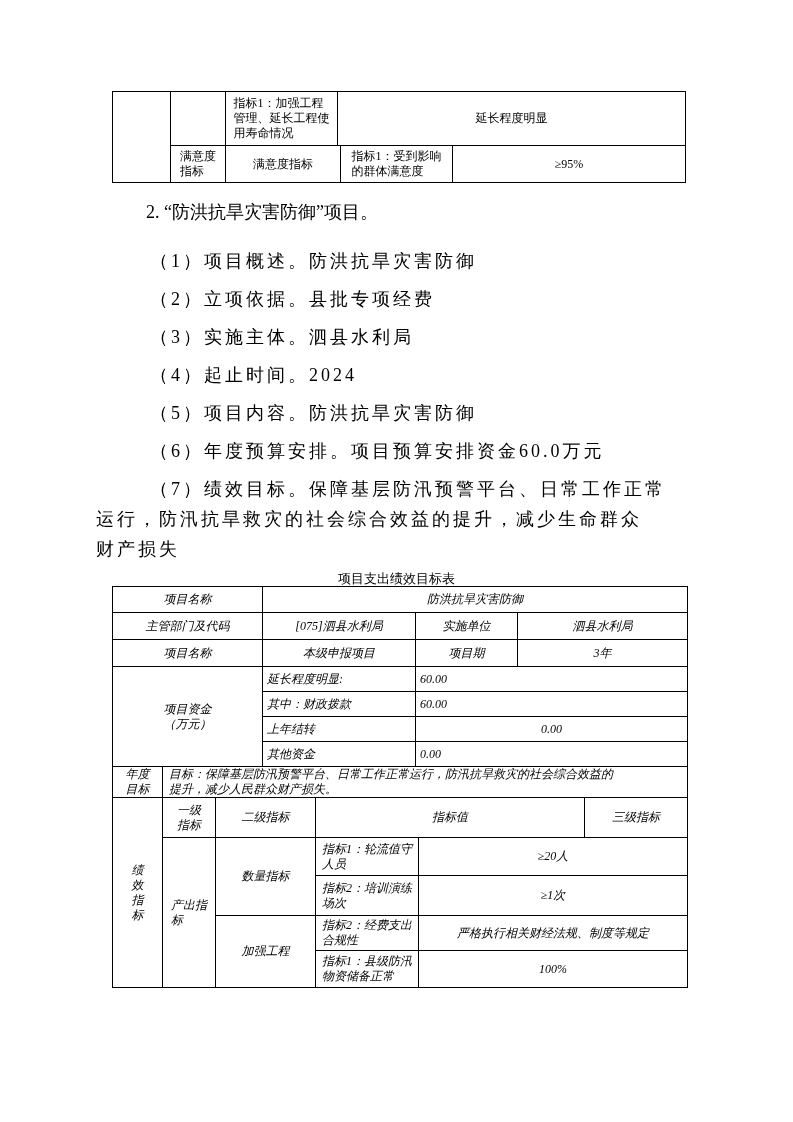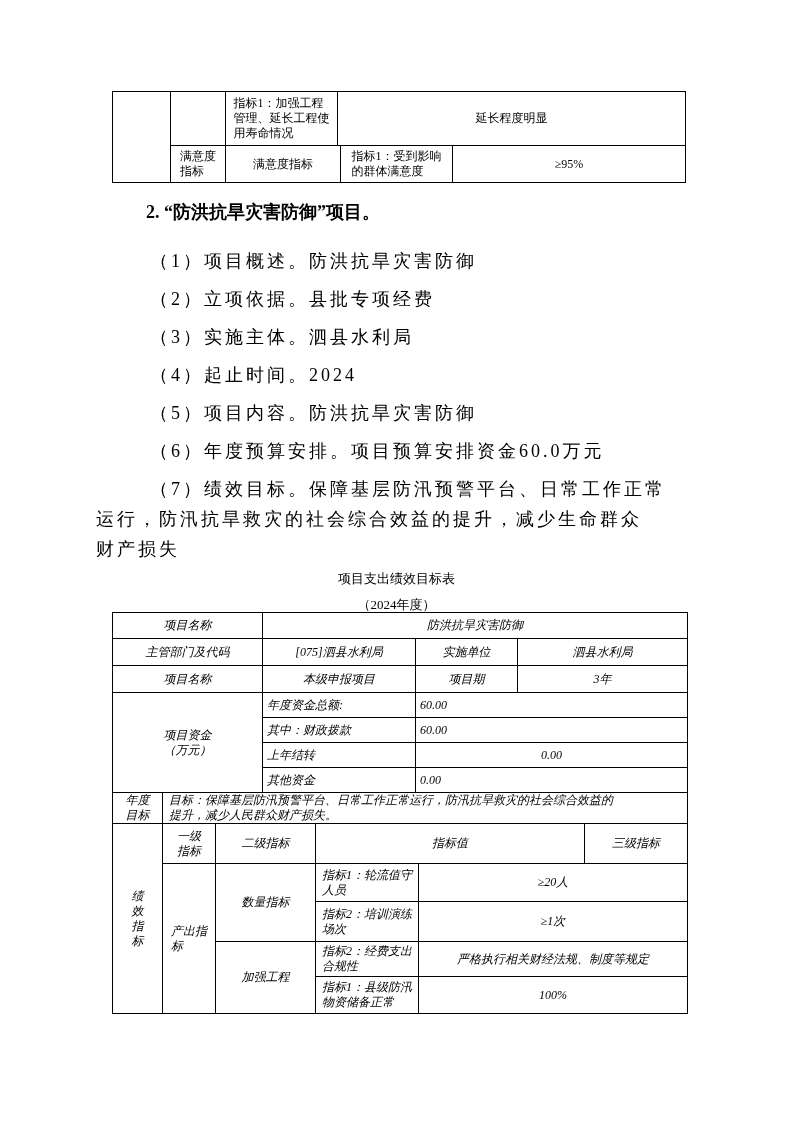--- a/index.html
+++ b/index.html
@@ -14,21 +14,21 @@
   .col { display:flex; flex-direction:column; flex:1; min-width:0; }
   .td  {
     border-right:1px solid #000; border-bottom:1px solid #000;
     box-sizing:border-box; display:flex; flex-direction:column;
     justify-content:center; align-items:center; text-align:left;
     white-space:pre-line; padding:1px 3px; min-width:0;
   }
   .l   { align-items:flex-start; text-align:left; padding-left:4px; }
   .flex1 { flex:1; }
   
-  .heading { font-size:18px; font-weight:bold; line-height:25px; margin:17px 0 0 50px; }
+  .heading { font-size:18px; font-weight:normal; line-height:25px; margin:17px 0 0 50px; }
   .items { margin-top:21px; }
   .item  { font-size:18px; line-height:30px; letter-spacing:3px; margin:0 0 8px 0;
            text-indent:54px; white-space:pre-line; }
   .tbl-title    { font-size:13px; line-height:14px; text-align:center; margin-top:2px; }
   .tbl-subtitle { font-size:13px; line-height:14px; text-align:center; margin-top:12px; }
   .indent16 { margin-left:16px; }
   .w575 { width:575px;font-style:italic; }
   .w573 { width:573px; }
 </style>
 </head>
@@ -66,21 +66,20 @@
     <p class="item">（3）实施主体。泗县水利局</p>
     <p class="item">（4）起止时间。2024</p>
     <p class="item">（5）项目内容。防洪抗旱灾害防御</p>
     <p class="item">（6）年度预算安排。项目预算安排资金60.0万元</p>
     <p class="item">（7）绩效目标。保障基层防汛预警平台、日常工作正常
 运行，防汛抗旱救灾的社会综合效益的提升，减少生命群众
 财产损失</p>
   </div>
 
   <div class="tbl-title">项目支出绩效目标表</div>
-  <div class="tbl-subtitle">（2024年度）</div>
 
   <div class="tbl w575 indent16">
 
     <div class="tr" style="height:26px">
       <div class="td" style="width:150px">项目名称</div>
       <div class="td flex1">防洪抗旱灾害防御</div>
     </div>
 
     <div class="tr" style="height:27px">
       <div class="td" style="width:150px">主管部门及代码</div>
@@ -94,21 +93,21 @@
       <div class="td" style="width:153px">本级申报项目</div>
       <div class="td" style="width:102px">项目期</div>
       <div class="td flex1">3年</div>
     </div>
 
     <div class="tr">
       <div class="td" style="width:150px">项目资金
 （万元）</div>
       <div class="col">
         <div class="tr" style="height:25px">
-          <div class="td l" style="width:153px">年度资金总额:</div>
+          <div class="td l" style="width:153px">延长程度明显:</div>
           <div class="td l flex1">60.00</div>
         </div>
         <div class="tr" style="height:25px">
           <div class="td l" style="width:153px">其中：财政拨款</div>
           <div class="td l flex1">60.00</div>
         </div>
         <div class="tr" style="height:25px">
           <div class="td l" style="width:153px">上年结转</div>
           <div class="td flex1">0.00</div>
         </div>

